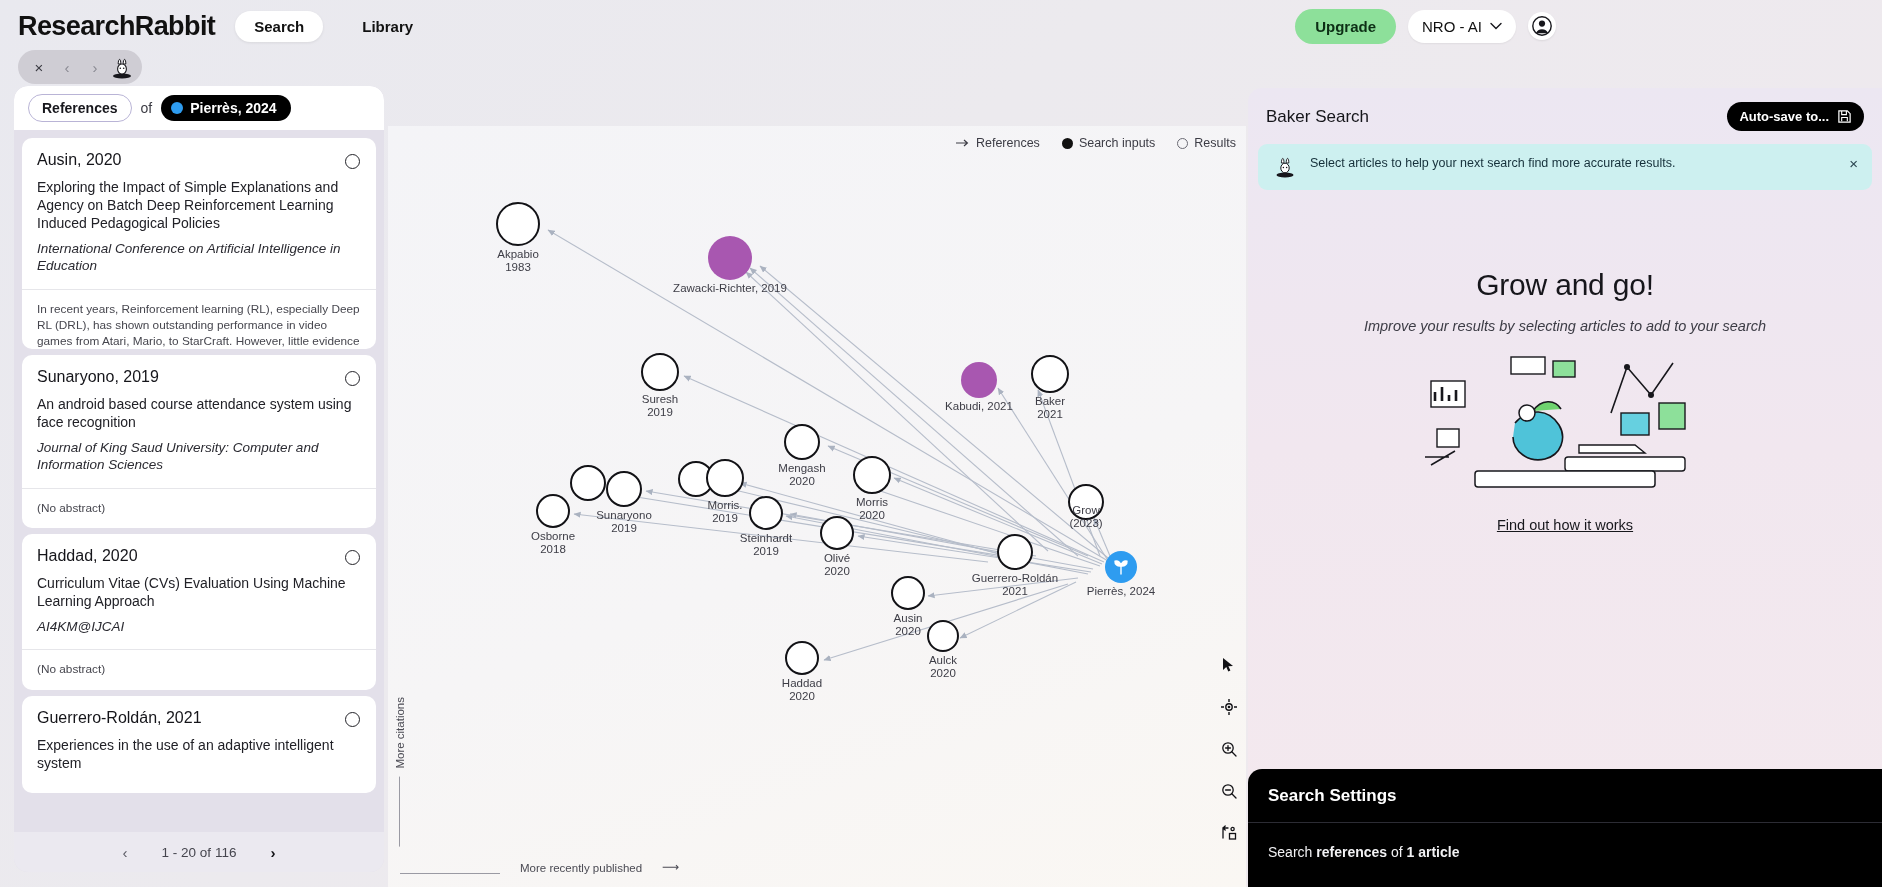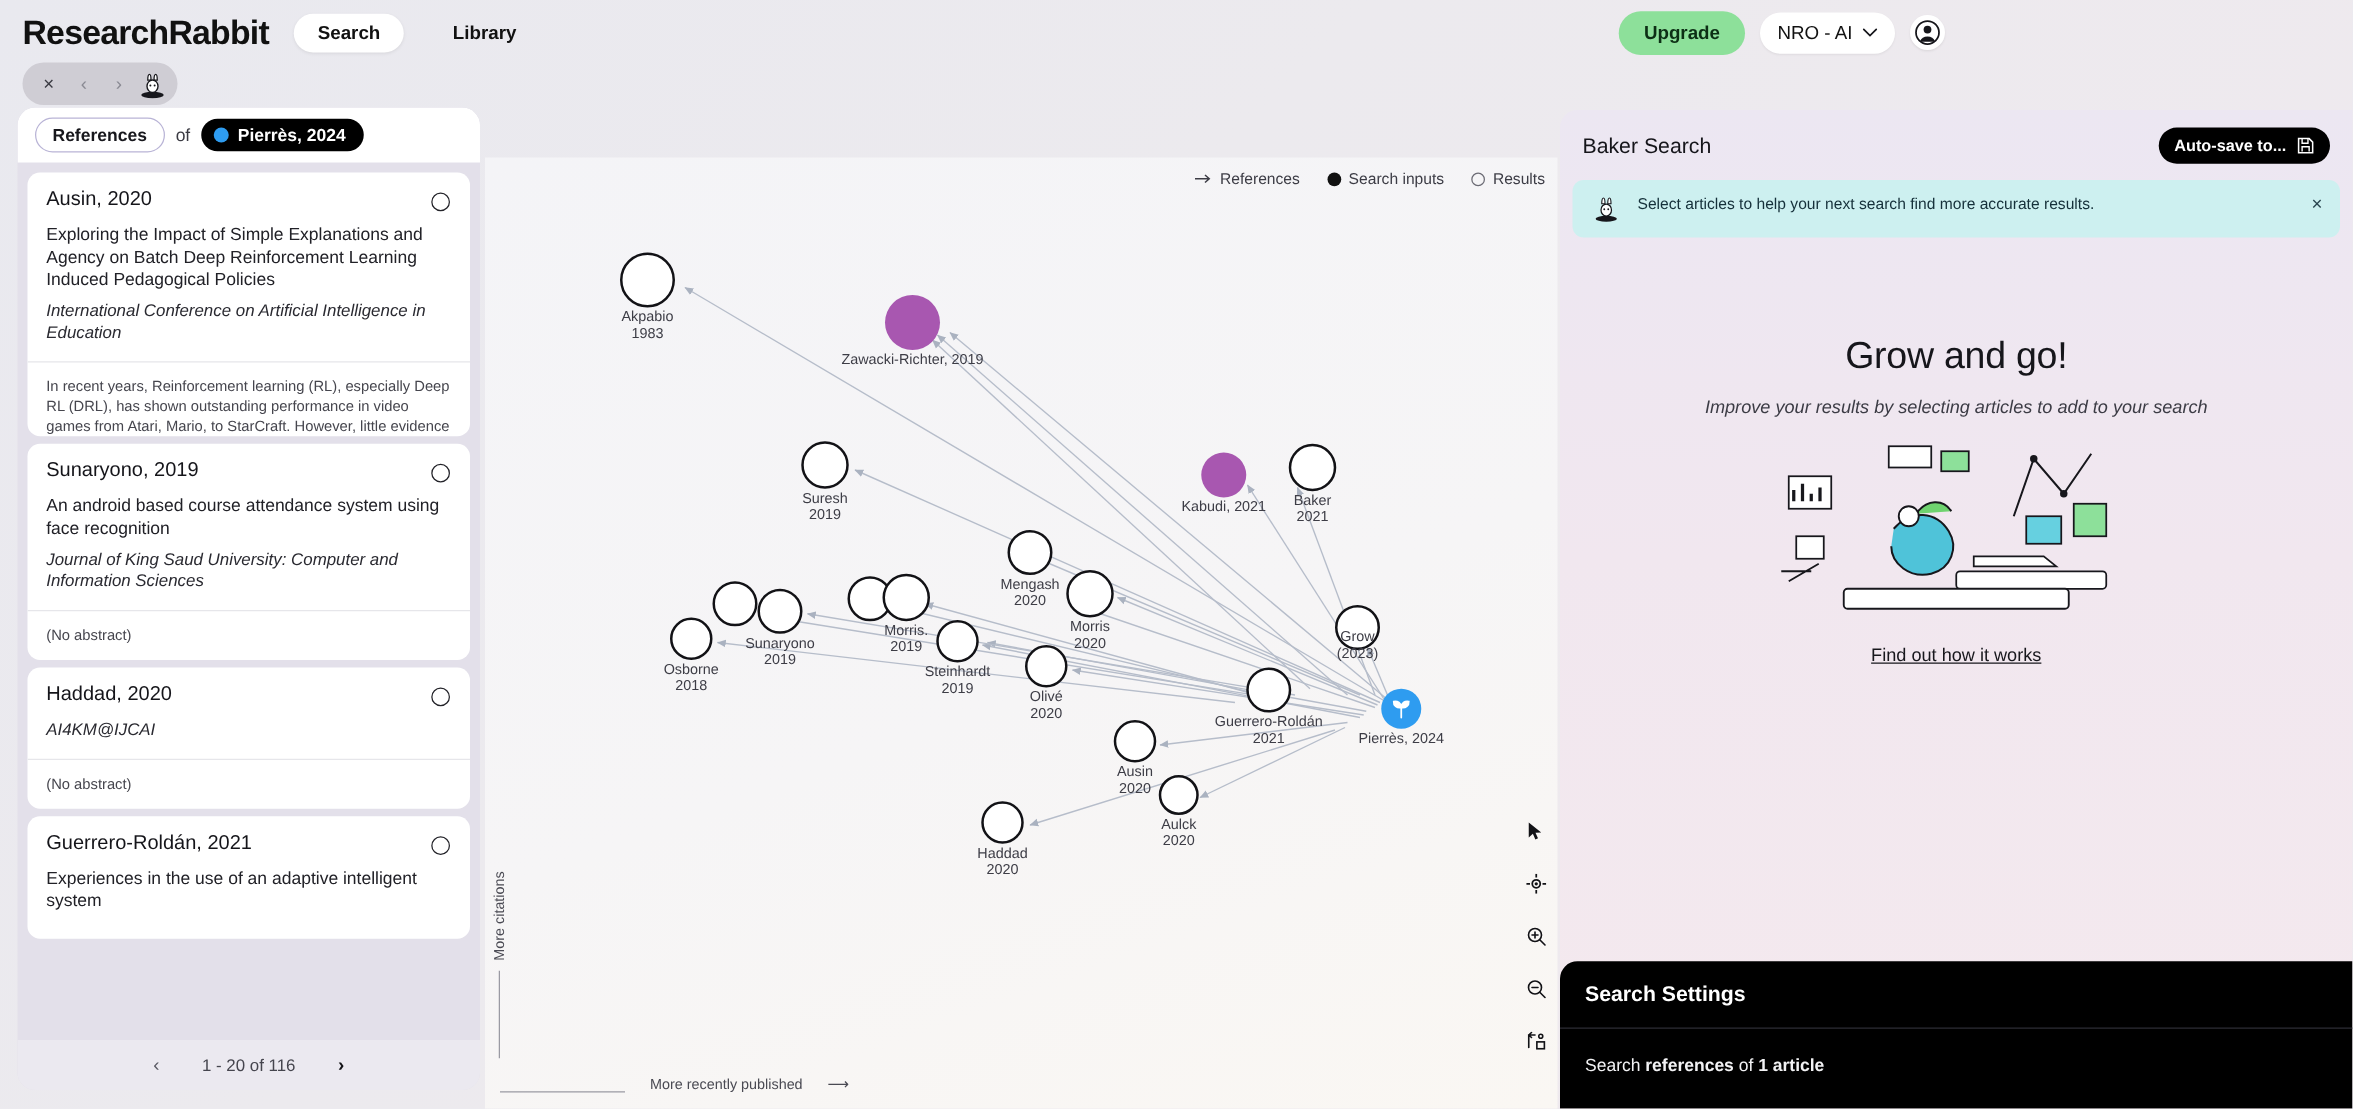--- a/index.html
+++ b/index.html
@@ -179,20 +179,21 @@
           <div class="card-title">An android based course attendance system using face recognition</div>
           <div class="card-venue">Journal of King Saud University: Computer and Information Sciences</div>
         </div>
         <div class="card-abs short">(No abstract)</div>
       </div>
 
       <div class="card card-wrap">
         <div class="radio" style="top:16px"></div>
         <div class="card-main">
           <div class="card-author">Haddad, 2020</div>
+          <div class="card-title">Curriculum Vitae (CVs) Evaluation Using Machine Learning Approach</div>
           <div class="card-venue">AI4KM@IJCAI</div>
         </div>
         <div class="card-abs short">(No abstract)</div>
       </div>
 
       <div class="card card-wrap">
         <div class="radio" style="top:16px"></div>
         <div class="card-main">
           <div class="card-author">Guerrero-Roldán, 2021</div>
           <div class="card-title">Experiences in the use of an adaptive intelligent system</div>
@@ -281,21 +282,21 @@
       <div class="circ" style="width:36px;height:36px;background:#a857b0"></div>
       <div class="lab" style="top:38px">Kabudi, 2021</div>
     </div>
     <div class="node" style="left:662px; top:248px">
       <div class="circ" style="width:38px;height:38px;border:2.2px solid #121216;background:#fff"></div>
       <div class="lab" style="top:40px">
           <div>Baker</div>
           <div>2021</div>
         </div>
     </div>
-    <div class="node" style="left:436px; top:316px">
+    <div class="node" style="left:414px; top:316px">
       <div class="circ" style="width:36px;height:36px;border:2.2px solid #121216;background:#fff"></div>
       <div class="lab" style="top:38px">
           <div>Mengash</div>
           <div>2020</div>
         </div>
     </div>
     <div class="node" style="left:200px; top:357px">
       <div class="circ" style="width:36px;height:36px;border:2.2px solid #121216;background:#fff"></div>
     </div>
     <div class="node" style="left:308px; top:353px">

